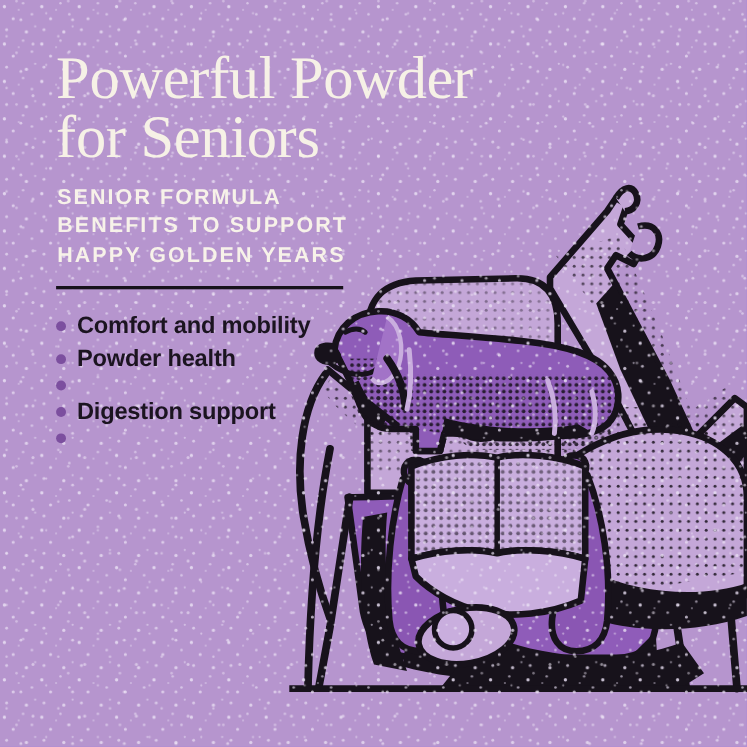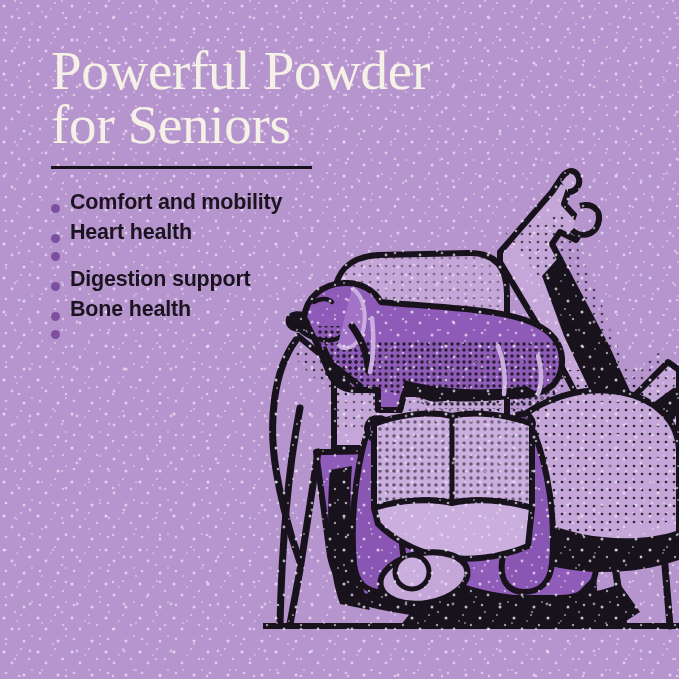--- a/index.html
+++ b/index.html
@@ -74,21 +74,21 @@
   }
 
   .benefits {
     list-style: none;
     margin: 22px 0 0 0;
     padding: 0;
   }
 
   .benefit {
     display: flex;
-    align-items: flex-end;
+    align-items: center;
     margin-bottom: 7.5px;
   }
 
   .benefit-dot {
     width: 9px;
     height: 9px;
     border-radius: 50%;
     background: #7c4f9f;
     flex: 0 0 auto;
     margin-right: 10px;
@@ -332,42 +332,41 @@
     </defs>
     <rect x="0" y="0" width="679" height="679" fill="url(#speck)"></rect>
     <rect x="0" y="0" width="679" height="679" fill="url(#speck2)"></rect>
   </svg>
 
   <div class="textblock">
 
     <h1 class="title">Powerful Powder
 for Seniors</h1>
 
+    <div class="subtitle">SENIOR FORMULA
+BENEFITS TO SUPPORT
+HAPPY GOLDEN YEARS</div>
 
     <div class="divider"></div>
 
     <ul class="benefits">
       <li class="benefit">
         <span class="benefit-dot"></span>
         <span class="benefit-label">Comfort and mobility</span>
       </li>
       <li class="benefit">
         <span class="benefit-dot"></span>
-        <span class="benefit-label">Heart health</span>
+        <span class="benefit-label">Powder health</span>
       </li>
       <li class="benefit">
         <span class="benefit-dot"></span>
       </li>
       <li class="benefit">
         <span class="benefit-dot"></span>
         <span class="benefit-label">Digestion support</span>
-      </li>
-      <li class="benefit">
-        <span class="benefit-dot"></span>
-        <span class="benefit-label">Bone health</span>
       </li>
       <li class="benefit">
         <span class="benefit-dot"></span>
       </li>
     </ul>
   </div>
 
 </div>
 
 </body></html>

